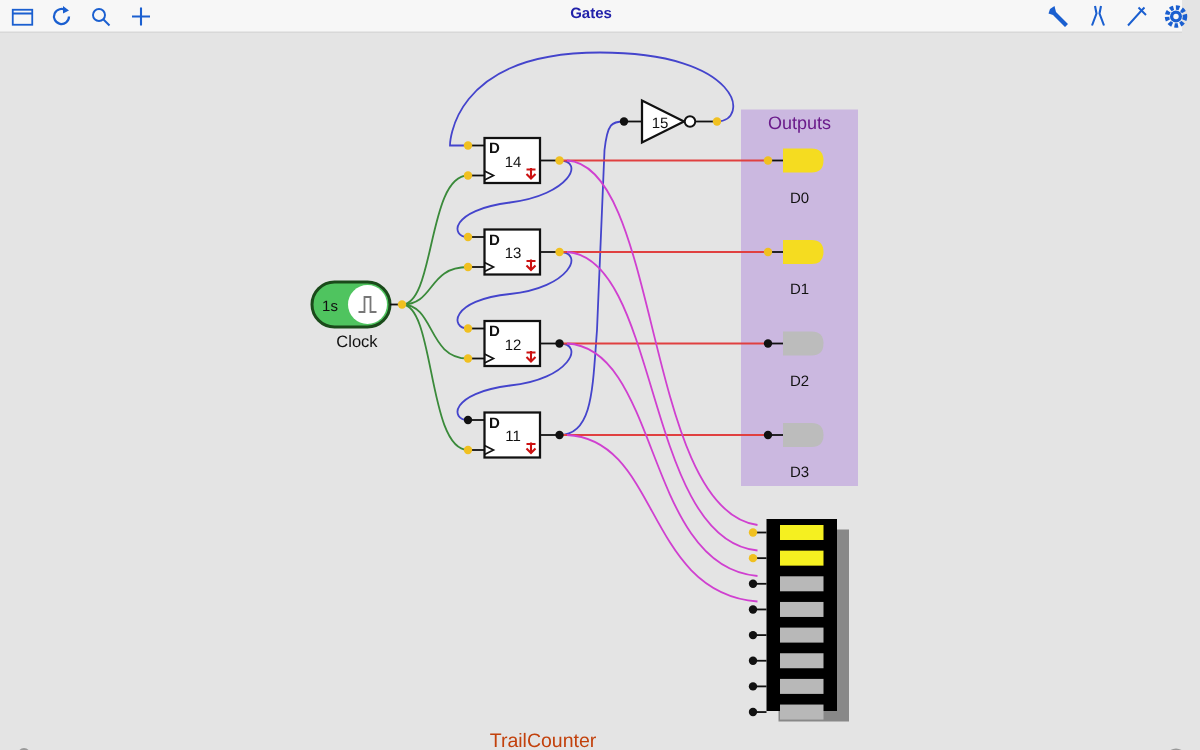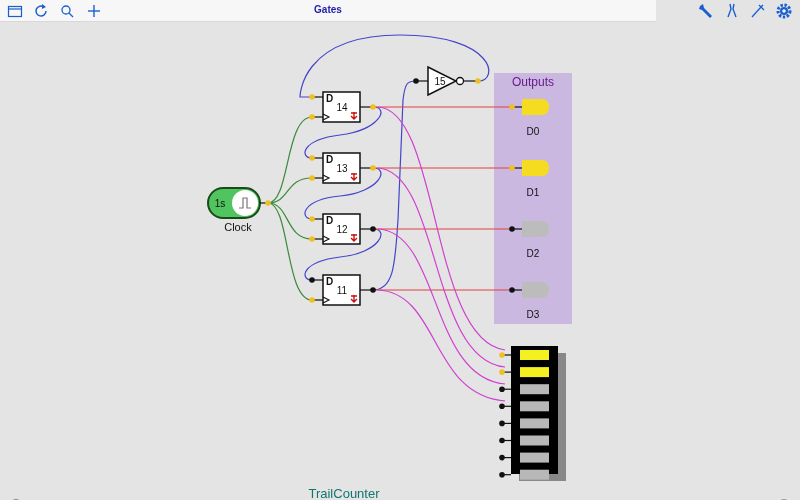--- a/index.html
+++ b/index.html
@@ -1,23 +1,23 @@
 <!DOCTYPE html>
 <html><head>
 <meta charset="utf-8">
 <style>
   * { box-sizing: border-box; margin: 0; padding: 0; }
   html, body { width: 800px; height: 500px; overflow: hidden; background: #e4e4e4; font-family: "Liberation Sans", sans-serif; }
   #app { position: relative; width: 800px; height: 500px; }
-  .toolbar { position: absolute; left: 0; top: 0; width: 656px; height: 22px; background: #f7f7f7; border-bottom: 1px solid #d8d8d8; }
+  .toolbar { position: absolute; left: 0; top: 0; width: 788px; height: 22px; background: #f7f7f7; border-bottom: 1px solid #d8d8d8; }
   .tb-btn { position: absolute; top: 2px; width: 20px; height: 18px; display: flex; align-items: center; justify-content: center; cursor: pointer; }
   .title { position: absolute; left: 0; right: 0; top: 4px; text-align: center; font-size: 10px; font-weight: bold; color: #2222aa; pointer-events: none; }
   .canvas { position: absolute; left: 0; top: 22px; width: 800px; height: 478px; background: #e4e4e4; }
   svg text { font-family: "Liberation Sans", sans-serif; }
-  .circuit-title { position: absolute; left: 284px; top: 464px; width: 120px; text-align: center; font-size: 13px; color: #0f766e; }
+  .circuit-title { position: absolute; left: 302px; top: 464px; width: 120px; text-align: center; font-size: 13px; color: #c2410c; }
   .lock { position: absolute; left: 9px; top: 476px; }
   .info { position: absolute; left: 776px; top: 476px; }
 </style>
 </head>
 <body>
 
 <div id="app">
   <div class="toolbar">
     <div class="tb-btn" style="left:5px">
       <svg width="16" height="14">

